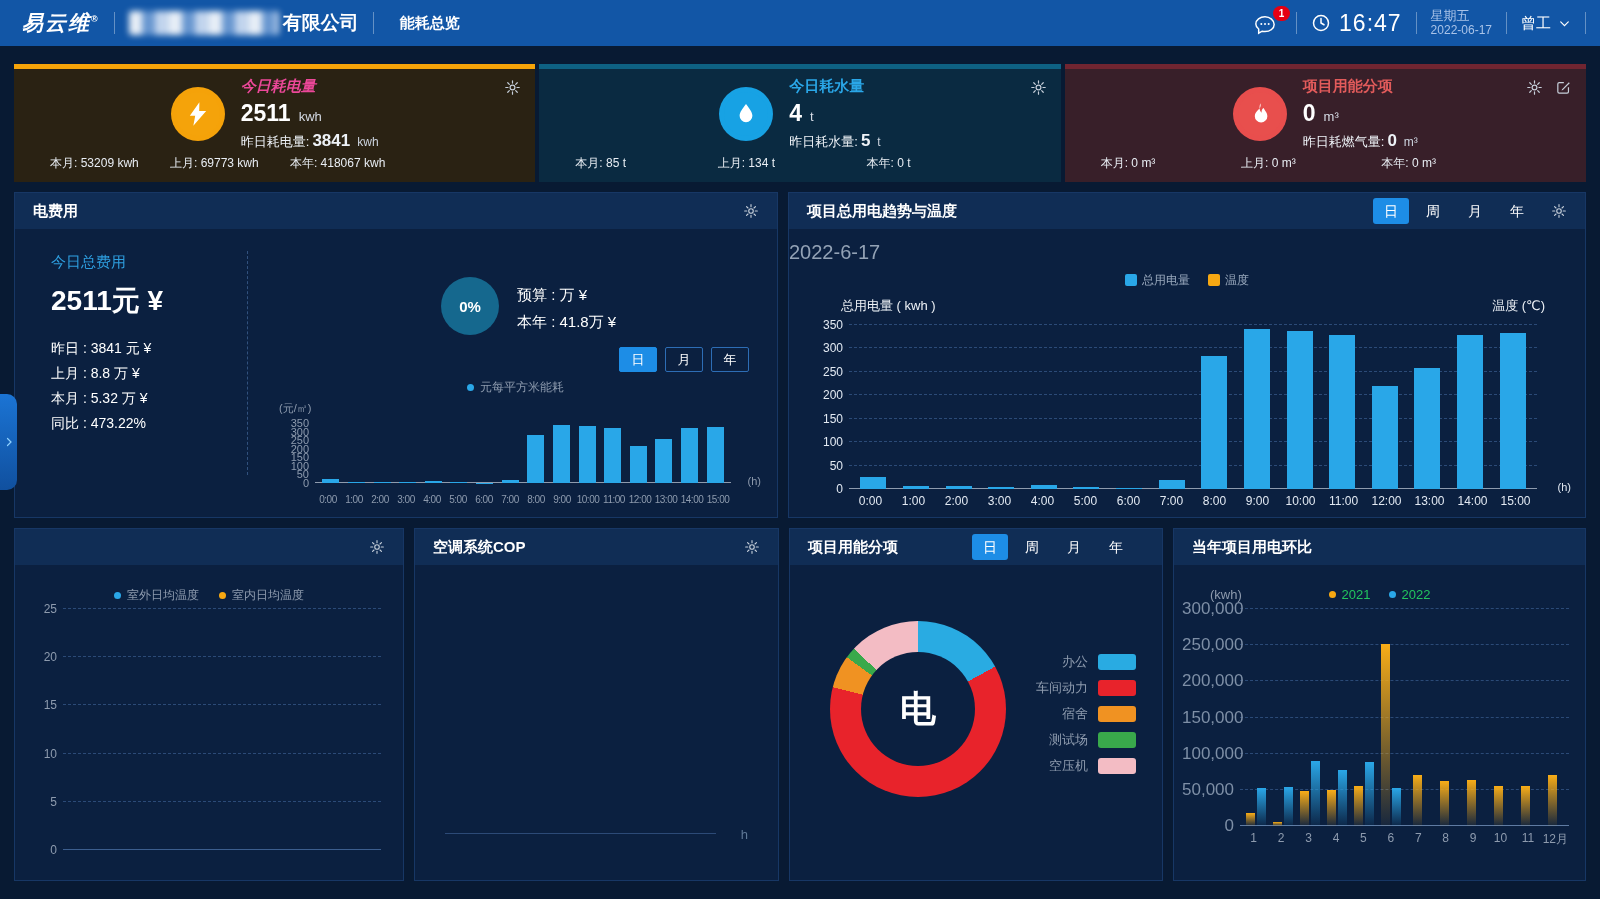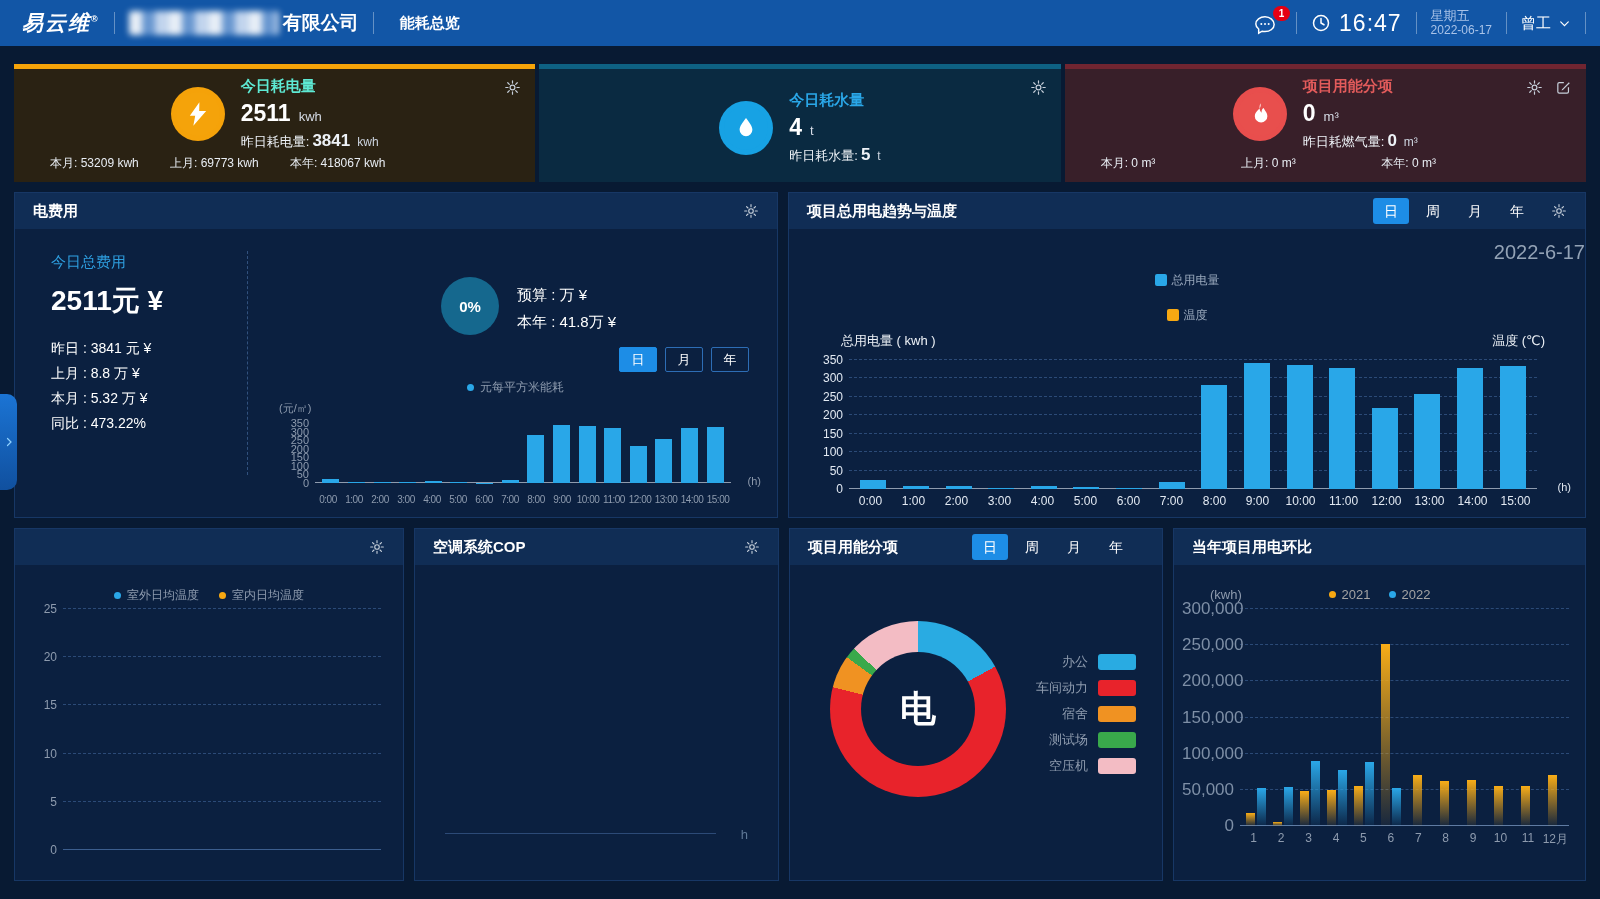--- a/index.html
+++ b/index.html
@@ -33,21 +33,21 @@
 .kpi-card { flex:1; height:118px; position:relative; display:flex; flex-direction:column; border-top:5px solid; }
 .kpi-card.elec { background:#2a2213; border-color:#f6a409; }
 .kpi-card.water { background:#0a2a41; border-color:#0e6183; }
 .kpi-card.gas { background:#381f29; border-color:#702531; }
 .kpi-main { flex:1; display:flex; align-items:center; justify-content:center; gap:16px; padding-top:4px; }
 .kpi-icon { width:54px; height:54px; border-radius:50%; display:flex; align-items:center; justify-content:center; }
 .kpi-card.elec .kpi-icon { background:#f5a30a; border:5px solid rgba(245,163,10,0.32); }
 .kpi-card.water .kpi-icon { background:#17a2e4; border:5px solid rgba(23,162,228,0.30); }
 .kpi-card.gas .kpi-icon { background:#e84f4d; border:5px solid rgba(232,79,77,0.32); }
 .kpi-title { font-size:15px; font-weight:bold; margin-bottom:4px; }
-.kpi-card.elec .kpi-title { color:#5eead4; }
+.kpi-card.elec .kpi-title { color:#ec4899;font-style:italic; }
 .kpi-card.water .kpi-title { color:#2aa7e8; }
 .kpi-card.gas .kpi-title { color:#e25b5b; }
 .kpi-value { font-size:23px; font-weight:bold; }
 .kpi-unit { font-size:13px; font-weight:normal; color:#d6dce6; margin-left:8px; }
 .kpi-yd { font-size:13px; color:#eef2f7; margin-top:4px; }
 .kpi-yd b { font-size:17px; margin:0 3px; }
 .kpi-yd .u { font-size:12px; color:#cdd5e0; margin-left:4px; }
 .kpi-stats { display:flex; justify-content:space-between; padding:0 150px 10px 36px; font-size:12px; color:#e8edf3; }
 .gear-abs { position:absolute; top:10px; right:14px; display:flex; gap:12px; color:#c6cfda; }
 .gear-abs svg { cursor:pointer; }
@@ -104,22 +104,22 @@
 .unit-lab { position:absolute; font-size:11px; color:#8e9bae; }
 
 
 .fee-chart { position:absolute; left:300px; right:46px; top:178px; bottom:12px; }
 .fee-plot { position:absolute; left:0; right:0; top:16px; bottom:22px; }
 .fee-ylab { position:absolute; left:-36px; top:-6px; font-size:11px; color:#8e9bae; }
 .fee-unit { right:-30px; bottom:18px; }
 
 
 .trend-panel { flex:1; }
-.trend-title { text-align:right; font-size:20px; color:#93a2b5; margin-top:12px; }
-.trend-legend { display:flex; justify-content:center; gap:18px; margin-top:8px; font-size:12px; color:#9aa9bd; align-items:center;flex-direction:column; }
+.trend-title { text-align:left; font-size:20px; color:#93a2b5; margin-top:12px; }
+.trend-legend { display:flex; justify-content:center; gap:18px; margin-top:8px; font-size:12px; color:#9aa9bd; align-items:center; }
 .sq { width:12px; height:12px; border-radius:2px; display:inline-block; margin-right:5px; vertical-align:-2px; }
 .sq-blue { background:#29a7e8; } .sq-orange { background:#f7a812; }
 .trend-caps { display:flex; justify-content:space-between; margin:8px 40px 0 52px; font-size:13px; color:#eef2f7; }
 .trend-chart { flex:1; margin:2px 48px 28px 60px; position:relative; }
 .trend-plot { position:absolute; left:0; right:0; top:8px; bottom:0; }
 .trend-plot .ytick { color:#e2e9f2; font-size:12px; }
 .trend-unit { right:-34px; bottom:-4px; color:#e2e9f2; }
 .trend-body { display:flex; flex-direction:column; }
 
 
@@ -141,21 +141,21 @@
 .donut-hole { position:absolute; left:50%; top:50%; width:114px; height:114px; margin:-57px 0 0 -57px; border-radius:50%; background:#0b2040; display:flex; align-items:center; justify-content:center; }
 .donut-center { font-size:36px; font-weight:bold; }
 .donut-legend { position:absolute; right:26px; top:88px; }
 .dl-row { display:flex; align-items:center; justify-content:flex-end; gap:10px; margin-bottom:8px; cursor:pointer; }
 .dl-label { color:#8e9bae; font-size:13px; }
 .dl-swatch { width:38px; height:16px; border-radius:3px; display:inline-block; }
 
 
 .cmp-panel { flex:1; }
 .cmp-ylab { position:absolute; left:36px; top:22px; font-size:13px; color:#8e9bae; }
-.cmp-legend { position:absolute; left:0; right:0; top:22px; display:flex; justify-content:center; gap:18px; font-size:13px; color:#a3a3a3; align-items:center; }
+.cmp-legend { position:absolute; left:0; right:0; top:22px; display:flex; justify-content:center; gap:18px; font-size:13px; color:#22c55e; align-items:center; }
 .cmp-legend .li { display:flex; align-items:center; gap:6px; }
 .cmp-chart { position:absolute; left:66px; right:16px; top:44px; bottom:54px; }
 .cmp-plot { position:absolute; left:0; right:0; top:0; bottom:0; }
 .cmp-plot .ytick { left:-58px; width:52px; font-size:17px; color:#7e8fa6; }
 .cmp-plot .axisline { border-top-color:#5f7ba3; }
 .gslot { flex:1; display:flex; align-items:flex-end; justify-content:center; gap:2px; height:100%; }
 .grad-orange { background:linear-gradient(180deg,#f9ad17 0%, rgba(249,173,23,0.05) 100%); }
 .grad-blue { background:linear-gradient(180deg,#2aa7e8 0%, rgba(42,167,232,0.05) 100%); }
 .cmp-x .xlab { font-size:12px; }
 
@@ -282,20 +282,25 @@
           <svg class="ic" width="26" height="26" color="#fff">
             <use href="#i-drop"></use>
           </svg>
         </div>
       <div>
         <div class="kpi-title">今日耗水量</div>
         <div class="kpi-value"><span>4</span><span class="kpi-unit">t</span></div>
         <div class="kpi-yd"><span>昨日耗水量:</span><b>5</b><span class="u">t</span></div>
       </div>
     </div>
+    <div class="kpi-stats">
+      <span><span>本月:</span> <span>85</span> <span>t</span></span>
+      <span><span>上月:</span> <span>134</span> <span>t</span></span>
+      <span><span>本年:</span> <span>0</span> <span>t</span></span>
+    </div>
   </div>
 
   <div class="kpi-card gas">
     <div class="gear-abs">
       <svg class="ic" width="17" height="17">
           <use href="#i-gear"></use>
         </svg>
       <svg class="ic" width="17" height="17">
           <use href="#i-edit"></use>
         </svg>

